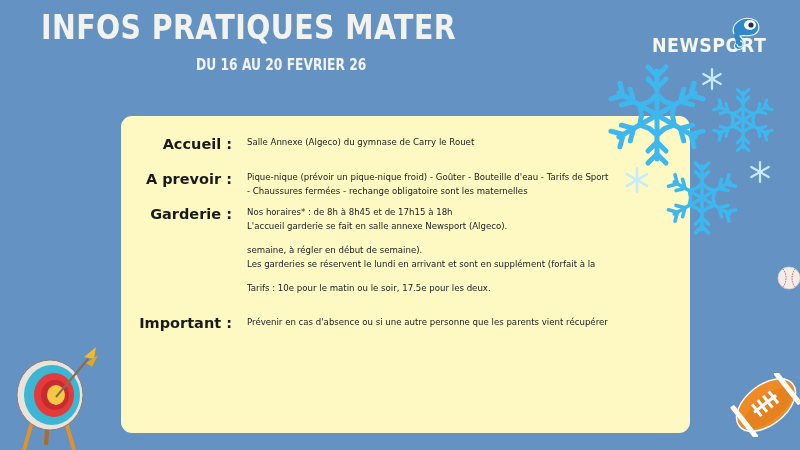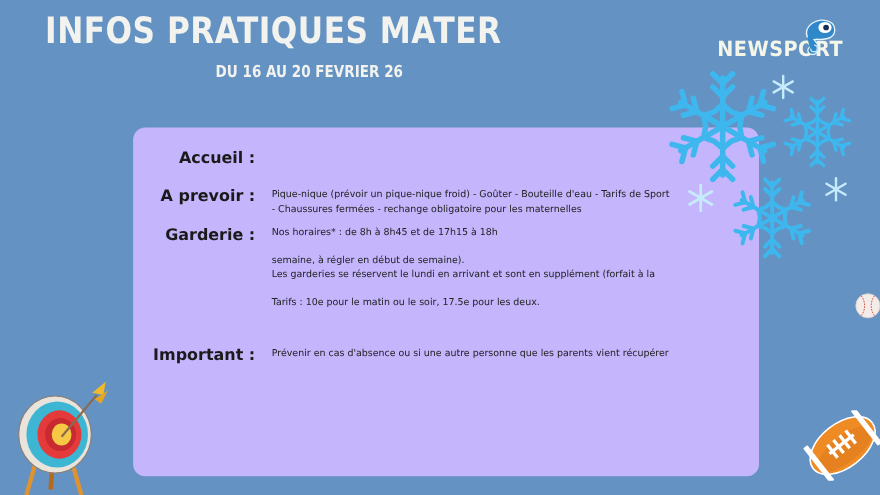--- a/index.html
+++ b/index.html
@@ -43,21 +43,21 @@
       transform: scaleX(0.92);
       transform-origin: left top;
       white-space: nowrap;
     }
     .mascot { position: absolute; left: 728px; top: 14px; width: 34px; height: 38px; }
 
     .card {
       position: absolute;
       left: 121px; top: 116px;
       width: 569px; height: 317px;
-      background: #c4b5fd;
+      background: #fef9c3;
       border-radius: 11px;
     }
     .row { position: absolute; left: 0; width: 100%; }
     .label {
       position: absolute;
       right: 458px;
       font-family: "DejaVu Sans", sans-serif;
       font-weight: bold;
       font-size: 14.5px;
       color: #1a1a1a;
@@ -92,35 +92,37 @@
   <ellipse cx="22" cy="11" rx="6" ry="5" fill="#ffffff"></ellipse>
   <circle cx="23" cy="11" r="2.6" fill="#1b2f55"></circle>
   <path d="M9 30 a3 3 0 1 0 3 -3" fill="none" stroke="#bde3f8" stroke-width="1.3"></path>
 </svg>
 
 <div class="card">
 
   <div class="row" style="top:20px;">
     <div class="label" style="top:0px;">Accueil :</div>
     <div class="content" style="top:0px;">
+      <p>Salle Annexe (Algeco) du gymnase de Carry le Rouet</p>
     </div>
   </div>
 
   <div class="row" style="top:55px;">
     <div class="label" style="top:0px;">A prevoir :</div>
     <div class="content" style="top:0px;">
       <p>Pique-nique (prévoir un pique-nique froid) - Goûter - Bouteille d'eau - Tarifs de Sport</p>
-      <p>- Chaussures fermées  - rechange obligatoire pour les maternelles</p>
+      <p>- Chaussures fermées  - rechange obligatoire sont les maternelles</p>
     </div>
   </div>
 
   <div class="row" style="top:90px;">
     <div class="label" style="top:0px;">Garderie :</div>
     <div class="content" style="top:0px;">
       <p>Nos horaires* : de 8h à 8h45 et de 17h15 à 18h</p>
+      <p>L'accueil garderie se fait en salle annexe Newsport (Algeco).</p>
       <div class="gap"></div>
       <p>semaine, à régler en début de semaine).</p>
       <p>Les garderies se réservent le lundi en arrivant et sont en supplément (forfait à la</p>
       <div class="gap"></div>
       <p>Tarifs : 10e pour le matin ou le soir, 17.5e pour les deux.</p>
     </div>
   </div>
 
   <div class="row" style="top:199px;">
     <div class="label" style="top:0px;">Important :</div>

